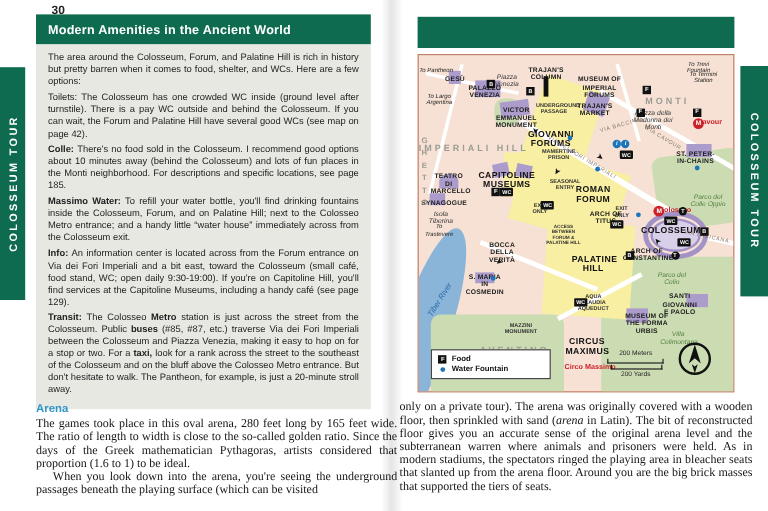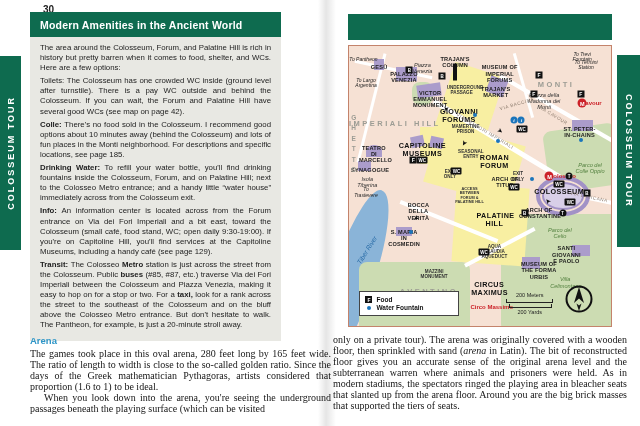--- a/index.html
+++ b/index.html
@@ -6,21 +6,21 @@
   #spread{position:relative;width:640px;height:426px;background:#fff;overflow:hidden;
           font-family:"Liberation Sans",sans-serif;}
   .gutter{position:absolute;left:318px;top:0;width:18px;height:426px;
           background:linear-gradient(to right,rgba(0,0,0,0),rgba(0,0,0,.10) 45%,rgba(0,0,0,0));}
   .pagenum{position:absolute;top:4px;font:bold 10px "Liberation Sans",sans-serif;color:#222;margin-left:35px;}
   
   .tab{position:absolute;background:#0e6b4f;color:#fff;display:flex;align-items:center;justify-content:center;}
   .tab span{writing-mode:vertical-rl;font:bold 9px "Liberation Sans",sans-serif;letter-spacing:2px;}
   .tab.left span{transform:rotate(180deg);}
   
-  .amen{position:absolute;left:30px;top:12px;width:251px;}
+  .amen{position:absolute;left:30px;top:12px;width:279px;}
   .amen-title{background:#0e6b4f;color:#fff;font:bold 10.5px "Liberation Sans",sans-serif;
               padding:7px 10px 6px 10px;letter-spacing:.2px;}
   .amen-body{background:#e8e8e3;padding:6px 10px 7px 10px;}
   .bp{margin:0 0 3px 0;font-size:7.8px;line-height:10.1px;color:#222;text-align:justify;}
   
   .arena{position:absolute;left:30px;top:335px;width:301px;}
   .arena h3{margin:0 0 2px 0;font:bold 9.5px "Liberation Sans",sans-serif;color:#2e96c8;}
   .serif{font-family:Liberation Serif, serif;font-size:10px;line-height:11px;color:#161616;
          text-align:justify;margin:0;}
   .indent{text-indent:14px;}
@@ -91,21 +91,21 @@
     <div class="tab left" style="left:0;top:56px;width:21px;height:194px;">
       <span>COLOSSEUM TOUR</span>
     </div>
 
     <div class="amen">
       <div class="amen-title">Modern Amenities in the Ancient World</div>
       <div class="amen-body">
           <p class="bp"><span>The area around the Colosseum, Forum, and Palatine Hill is rich in history but pretty barren when it comes to food, shelter, and WCs. Here are a few options:</span></p>
           <p class="bp"><span style="font-weight: normal;">Toilets: </span><span>The Colosseum has one crowded WC inside (ground level after turnstile). There is a pay WC outside and behind the Colosseum. If you can wait, the Forum and Palatine Hill have several good WCs (see map on page 42).</span></p>
           <p class="bp"><span style="font-weight: bold;">Colle: </span><span>There's no food sold in the Colosseum. I recommend good options about 10 minutes away (behind the Colosseum) and lots of fun places in the Monti neighborhood. For descriptions and specific locations, see page 185.</span></p>
-          <p class="bp"><span style="font-weight: bold;">Drinking Water: </span><span>To refill your water bottle, you'll find drinking fountains inside the Colosseum, Forum, and on Palatine Hill; next to the Colosseo Metro entrance; and a handy little “water house” immediately across from the Colosseum exit.</span></p>
+          <p class="bp"><span style="font-weight: bold;">Massimo Water: </span><span>To refill your water bottle, you'll find drinking fountains inside the Colosseum, Forum, and on Palatine Hill; next to the Colosseo Metro entrance; and a handy little “water house” immediately across from the Colosseum exit.</span></p>
           <p class="bp"><span style="font-weight: bold;">Info: </span><span>An information center is located across from the Forum entrance on Via dei Fori Imperiali and a bit east, toward the Colosseum (small café, food stand, WC; open daily 9:30-19:00). If you're on Capitoline Hill, you'll find services at the Capitoline Museums, including a handy café (see page 129).</span></p>
           <p class="bp"><span style="font-weight: bold;">Transit: </span><span>The Colosseo </span><span style="font-weight: bold;">Metro</span><span> station is just across the street from the Colosseum. Public </span><span style="font-weight: bold;">buses</span><span> (#85, #87, etc.) traverse Via dei Fori Imperiali between the Colosseum and Piazza Venezia, making it easy to hop on for a stop or two. For a </span><span style="font-weight: bold;">taxi,</span><span> look for a rank across the street to the southeast of the Colosseum and on the bluff above the Colosseo Metro entrance. But don't hesitate to walk. The Pantheon, for example, is just a 20-minute stroll away.</span></p>
         </div>
     </div>
 
     <div class="arena">
       <h3>Arena</h3>
       <p class="serif"><span>The games took place in this oval arena, 280 feet long by 165 feet wide. The ratio of length to width is close to the so-called golden ratio. Since the days of the Greek mathematician Pythagoras, artists considered that proportion (1.6 to 1) to be ideal.</span></p>
       <p class="serif indent"><span>When you look down into the arena, you're seeing the underground passages beneath the playing surface (which can be visited</span></p>
     </div>

